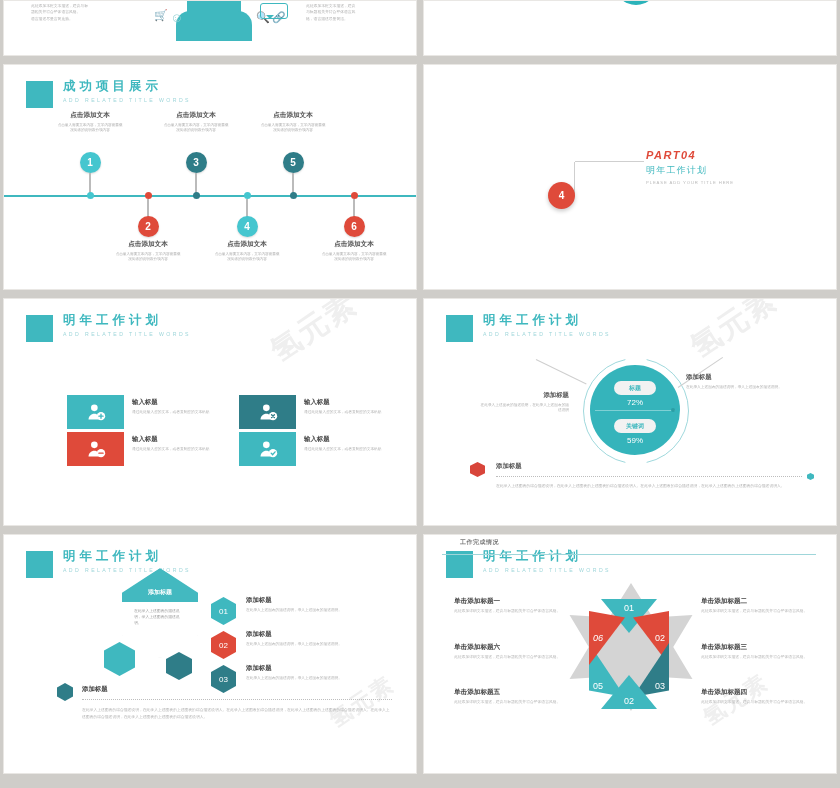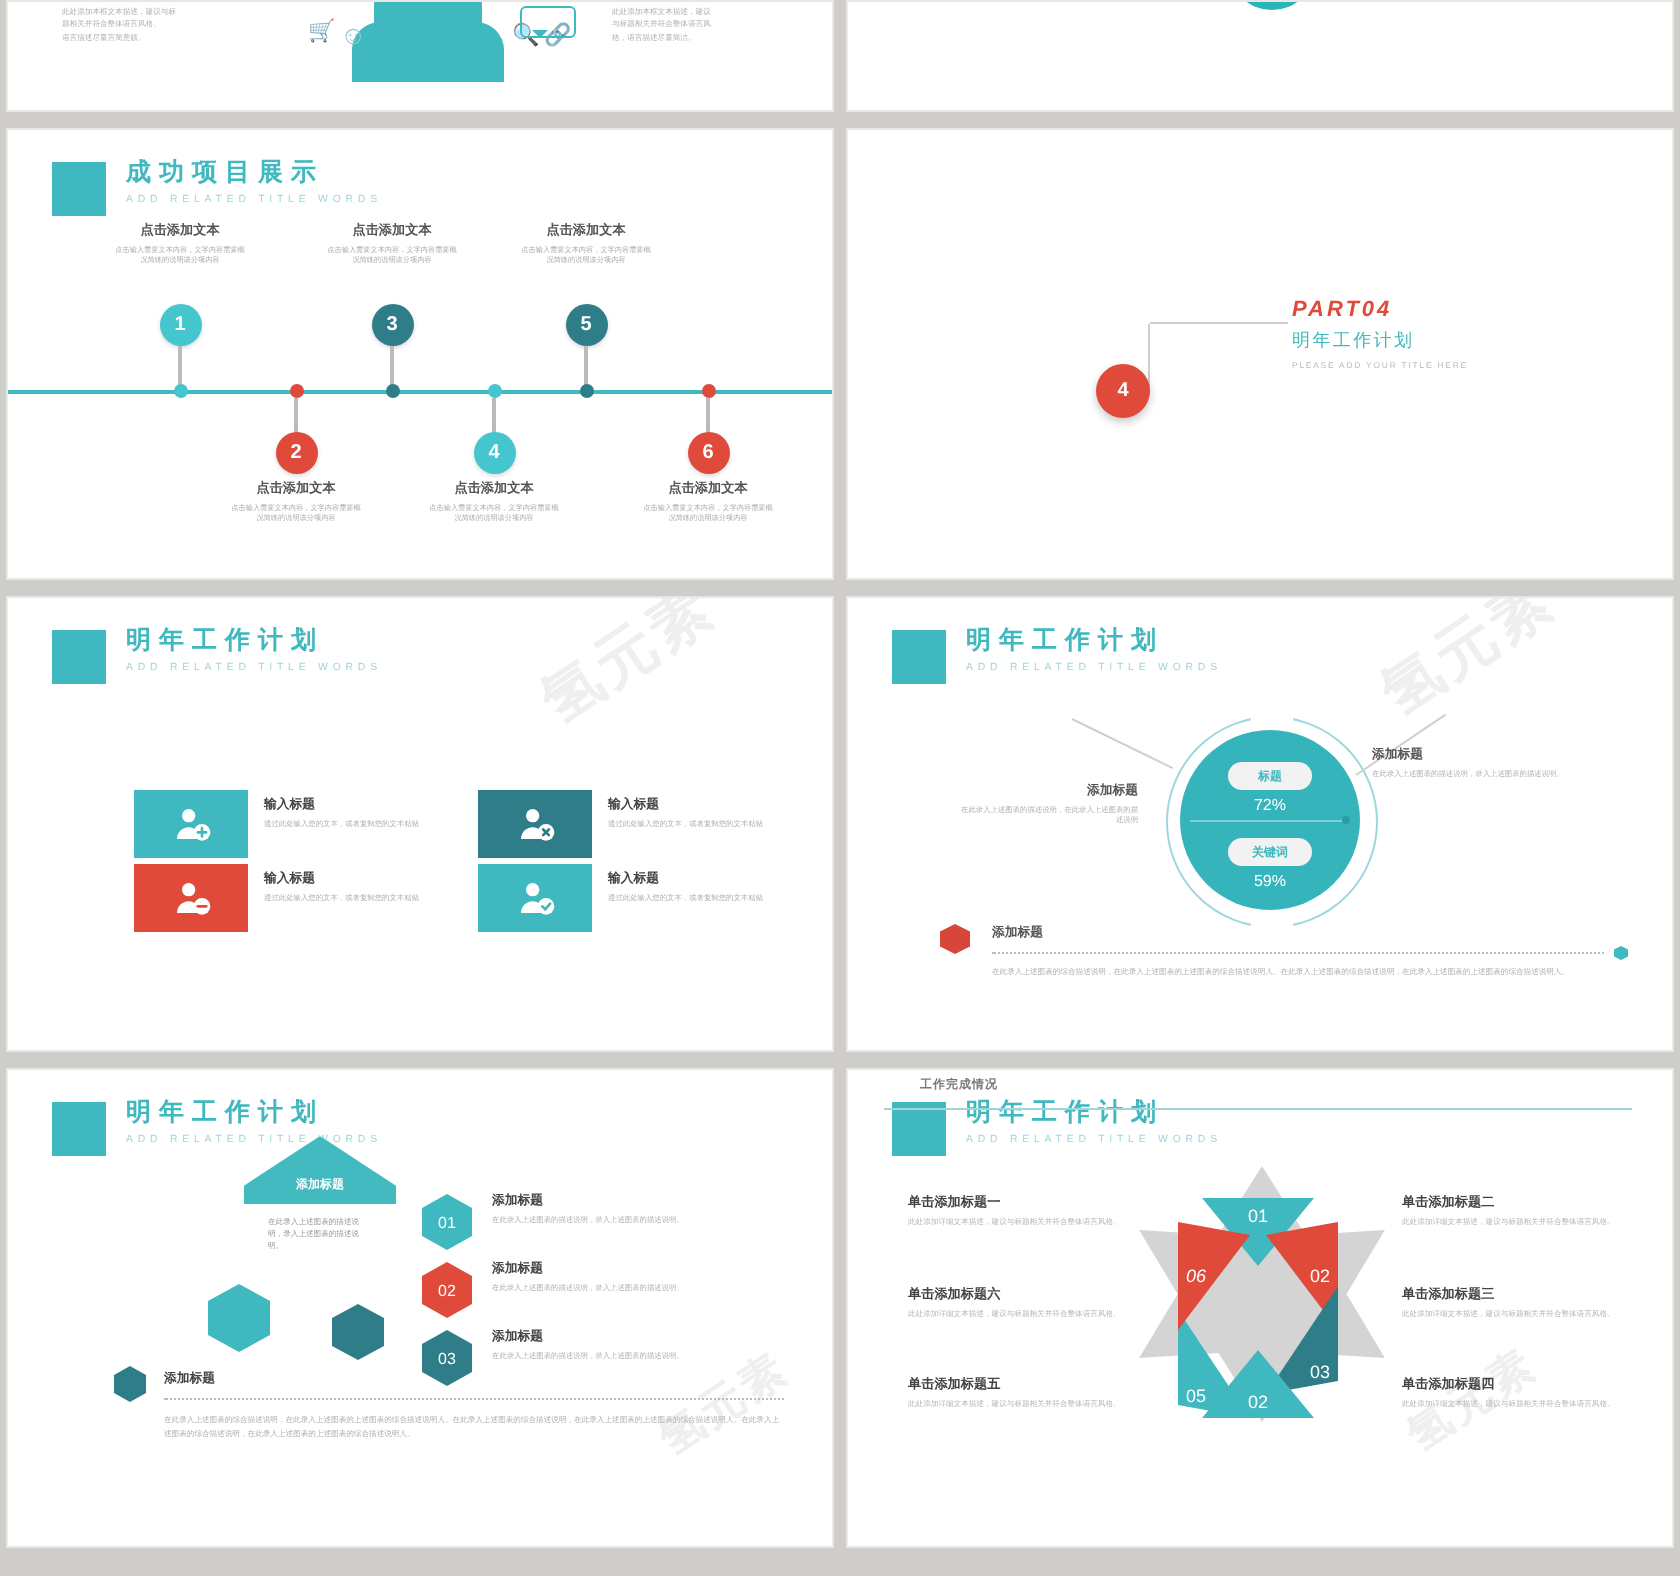--- a/index.html
+++ b/index.html
@@ -498,21 +498,21 @@
       <div class="star-bg"></div>
 
       <div class="tri" style="left:34px;top:16px;width:56px;height:34px;background:#3fb8bf;clip-path:polygon(0 0,100% 0,50% 100%);display:flex;align-items:flex-start;justify-content:center;padding-top:4px;box-sizing:border-box;">01</div>
 
       <div class="tri" style="left:66px;top:28px;width:36px;height:54px;background:#df4a3a;clip-path:polygon(100% 0,100% 100%,0 12%);display:flex;align-items:center;justify-content:flex-end;padding-right:4px;box-sizing:border-box;">02</div>
 
       <div class="tri" style="left:66px;top:60px;width:36px;height:54px;background:#2f7d88;clip-path:polygon(100% 0,100% 88%,0 100%);display:flex;align-items:flex-end;justify-content:flex-end;padding:0 4px 6px 0;box-sizing:border-box;">03</div>
 
       <div class="tri" style="left:34px;top:92px;width:56px;height:34px;background:#3fb8bf;clip-path:polygon(0 100%,100% 100%,50% 0);display:flex;align-items:flex-end;justify-content:center;padding-bottom:3px;box-sizing:border-box;">02</div>
 
-      <div class="tri" style="left:22px;top:72px;width:36px;height:54px;background:#3fb8bf;clip-path:polygon(0 0,0 88%,100% 100%);display:flex;align-items:flex-end;justify-content:flex-start;padding:0 0 6px 4px;box-sizing:border-box;">05</div>
+      <div class="tri" style="left:22px;top:60px;width:36px;height:54px;background:#3fb8bf;clip-path:polygon(0 0,0 88%,100% 100%);display:flex;align-items:flex-end;justify-content:flex-start;padding:0 0 6px 4px;box-sizing:border-box;">05</div>
 
       <div class="tri" style="left:22px;top:28px;width:36px;height:54px;background:#df4a3a;clip-path:polygon(0 0,0 100%,100% 12%);display:flex;align-items:center;justify-content:flex-start;padding-left:4px;box-sizing:border-box;font-style:italic;">06</div>
     </div>
 
     <div class="star-lbl" style="left:30px;top:62px;">
       <div class="sl-h">单击添加标题一</div>
       <div class="sl-b">此处添加详细文本描述，建议与标题相关并符合整体语言风格。</div>
     </div>
     <div class="star-lbl" style="left:30px;top:108px;">
       <div class="sl-h">单击添加标题六</div>

